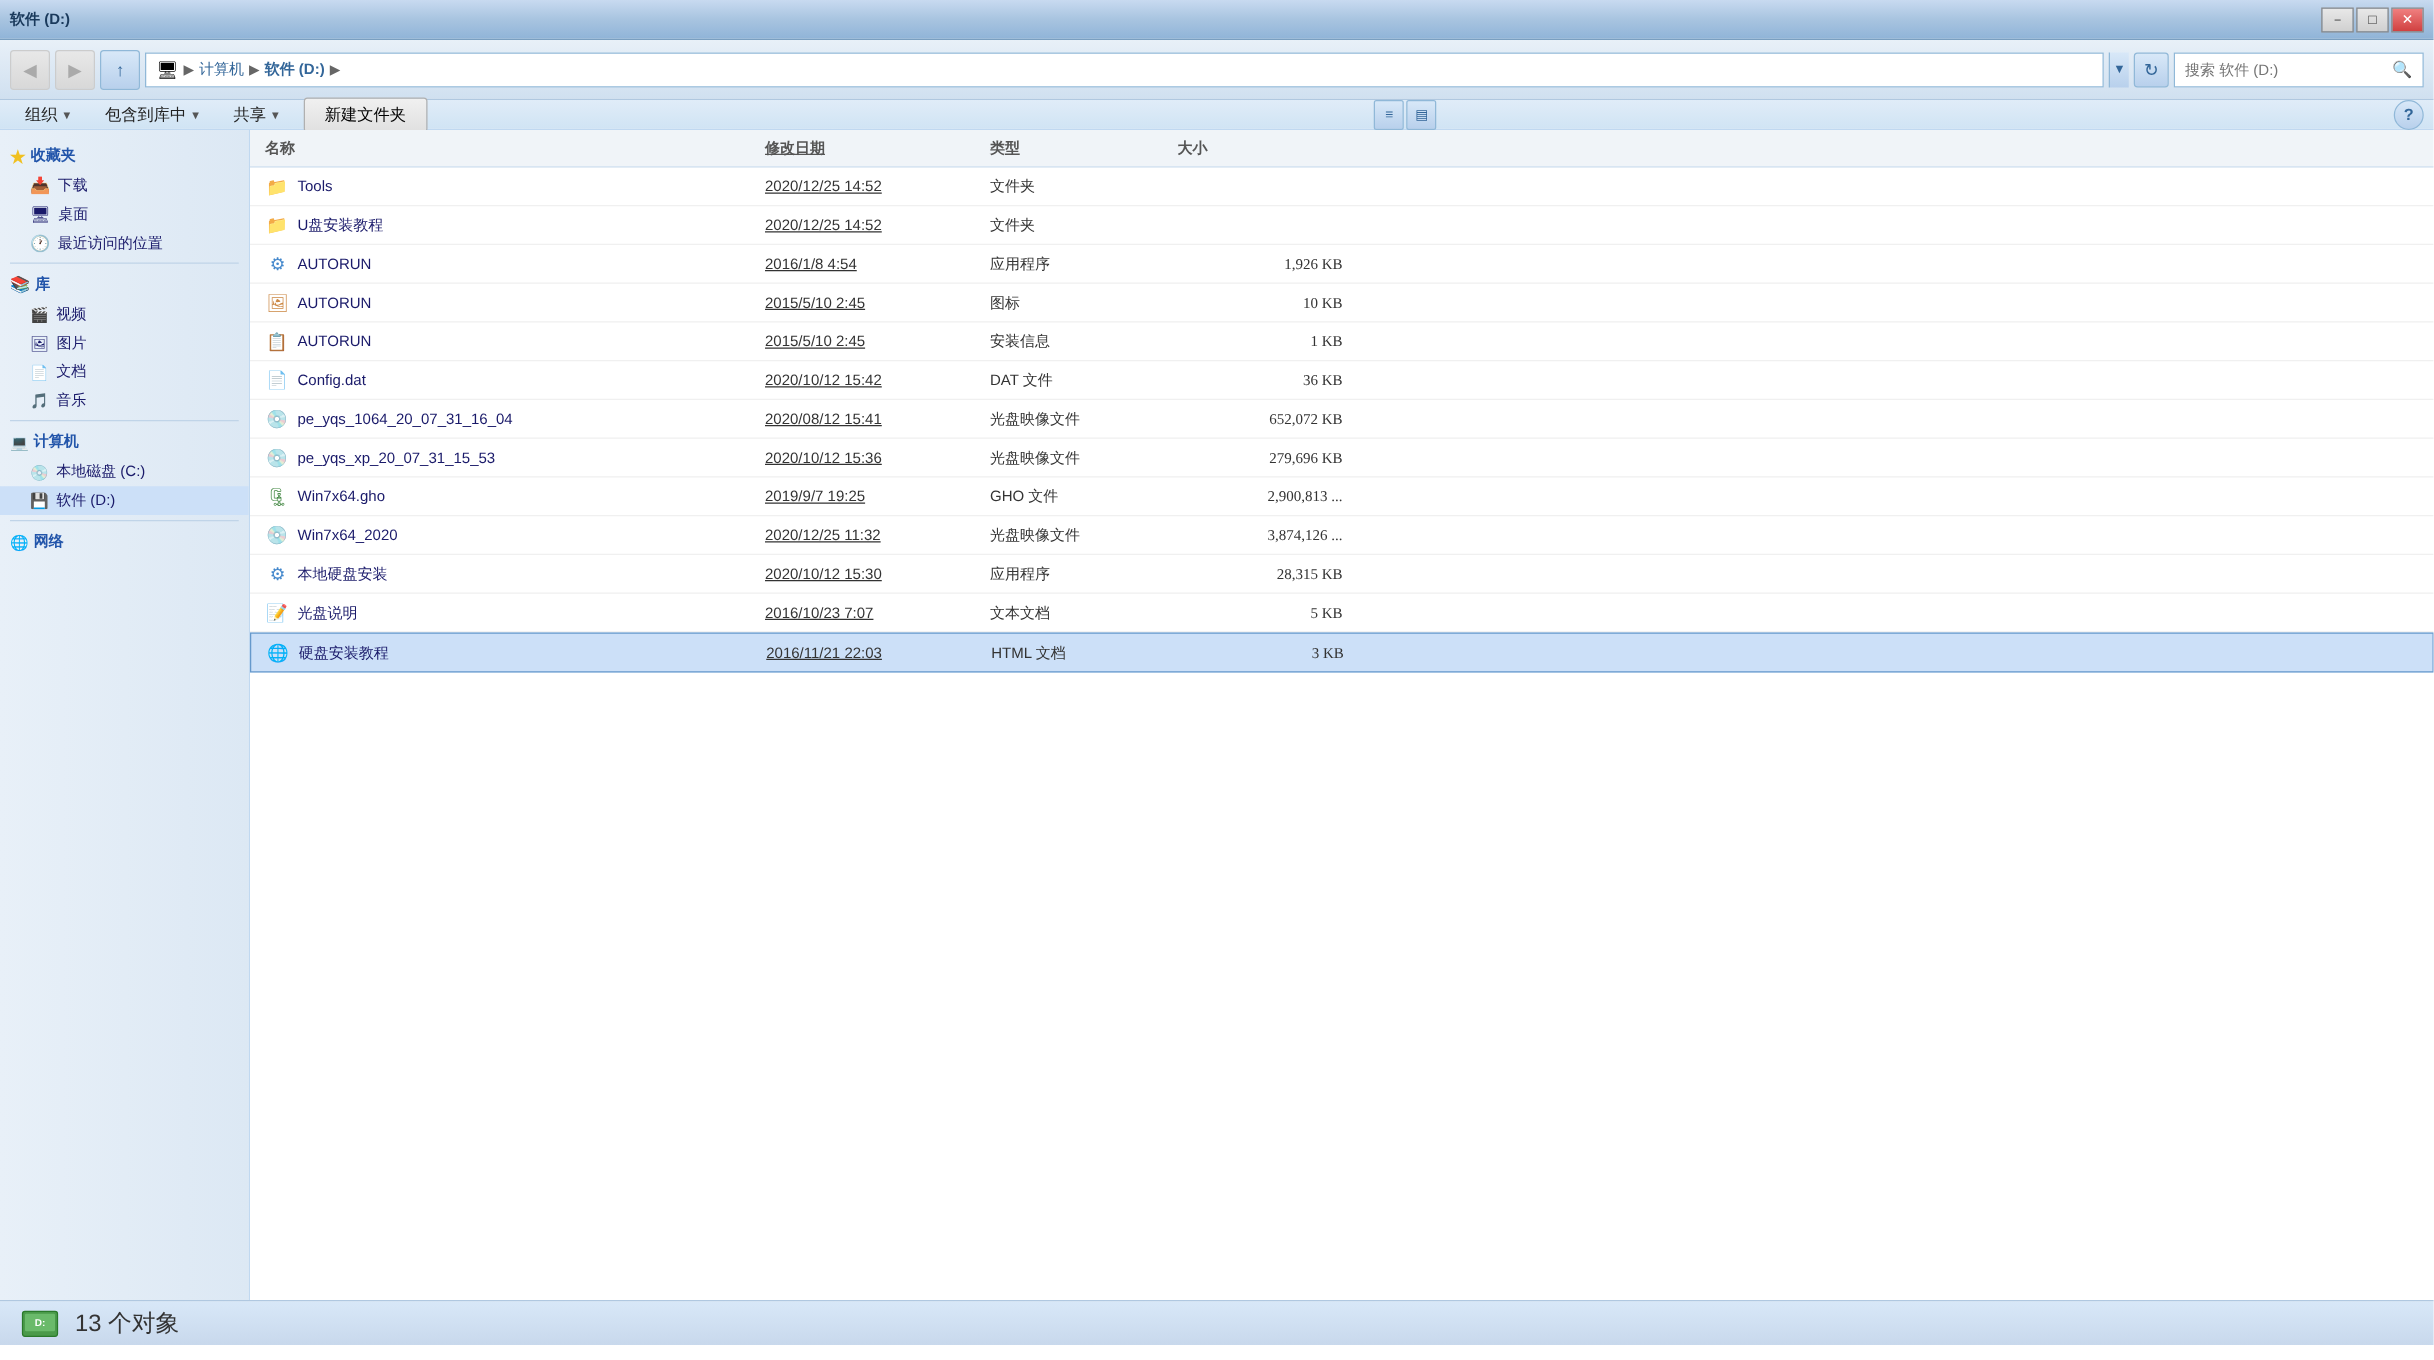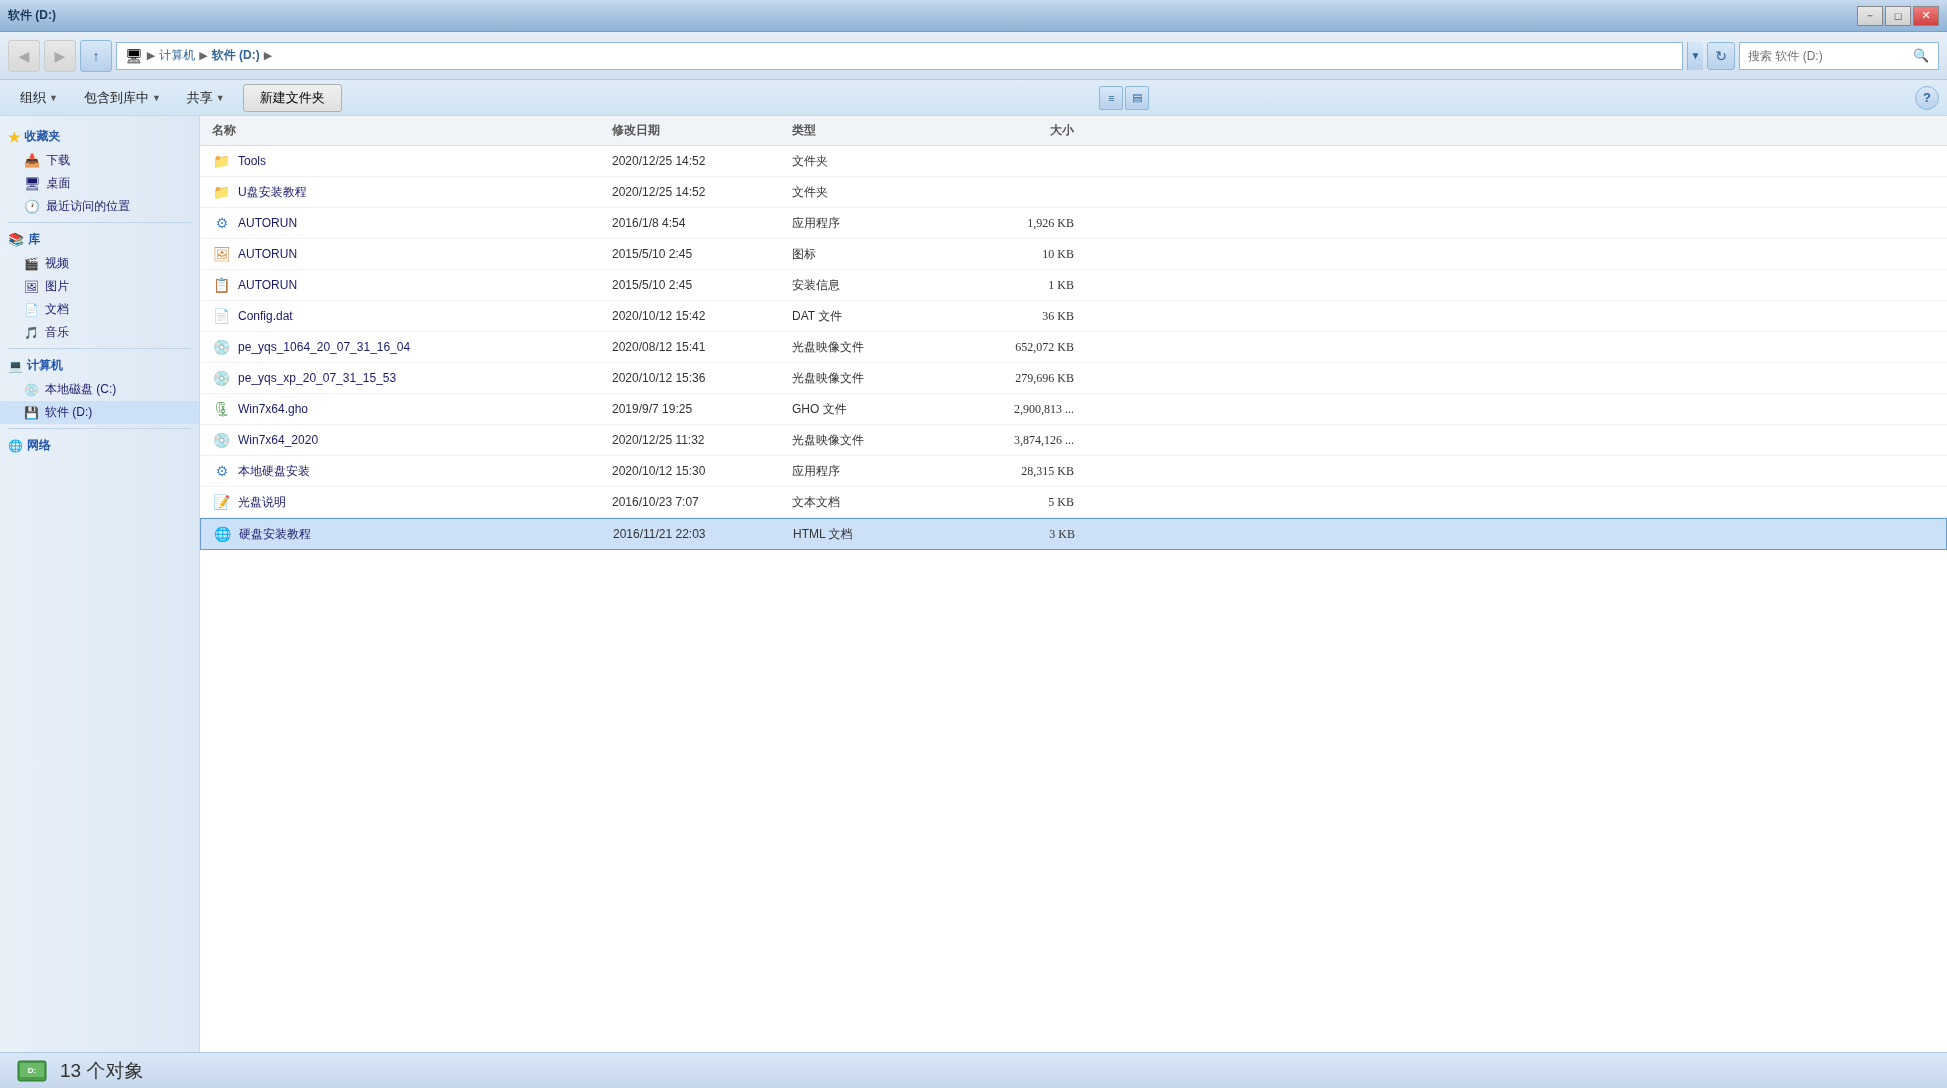--- a/index.html
+++ b/index.html
@@ -130,21 +130,21 @@
     }
     .search-icon-btn {
       color: #336699;
       cursor: pointer;
       font-size: 13px;
     }
 
     
     .menubar {
       background: linear-gradient(to bottom, #e0ecf8, #d0e4f4);
-      height: 36px;
+      height: 24px;
       display: flex;
       align-items: center;
       padding: 0 8px;
       gap: 2px;
       border-bottom: 1px solid #c0d8f0;
     }
     .menu-item {
       padding: 4px 12px;
       cursor: pointer;
       font-size: 13px;
@@ -253,23 +253,23 @@
       background: #f0f4f8;
       border-bottom: 1px solid #d0e0f0;
       padding: 4px 8px;
       font-size: 12px;
       font-weight: bold;
       color: #555;
       position: sticky;
       top: 0;
     }
     .col-name { width: 400px; cursor: pointer; padding: 2px 4px; }
-    .col-date { width: 180px; cursor: pointer; padding: 2px 4px; }
+    .col-date { width: 180px; cursor: pointer; padding: 2px 4px; text-decoration: underline; }
     .col-type { width: 150px; cursor: pointer; padding: 2px 4px; }
-    .col-size { width: 140px; cursor: pointer; padding: 2px 4px; text-align: right; }
+    .col-size { width: 140px; cursor: pointer; padding: 2px 4px; }
 
     .file-row {
       display: flex;
       align-items: center;
       padding: 3px 8px;
       font-size: 12px;
       cursor: pointer;
       border-bottom: 1px solid #f0f0f0;
     }
     .file-row.selected { background: #cce0f8; border: 1px solid #6699cc; }

